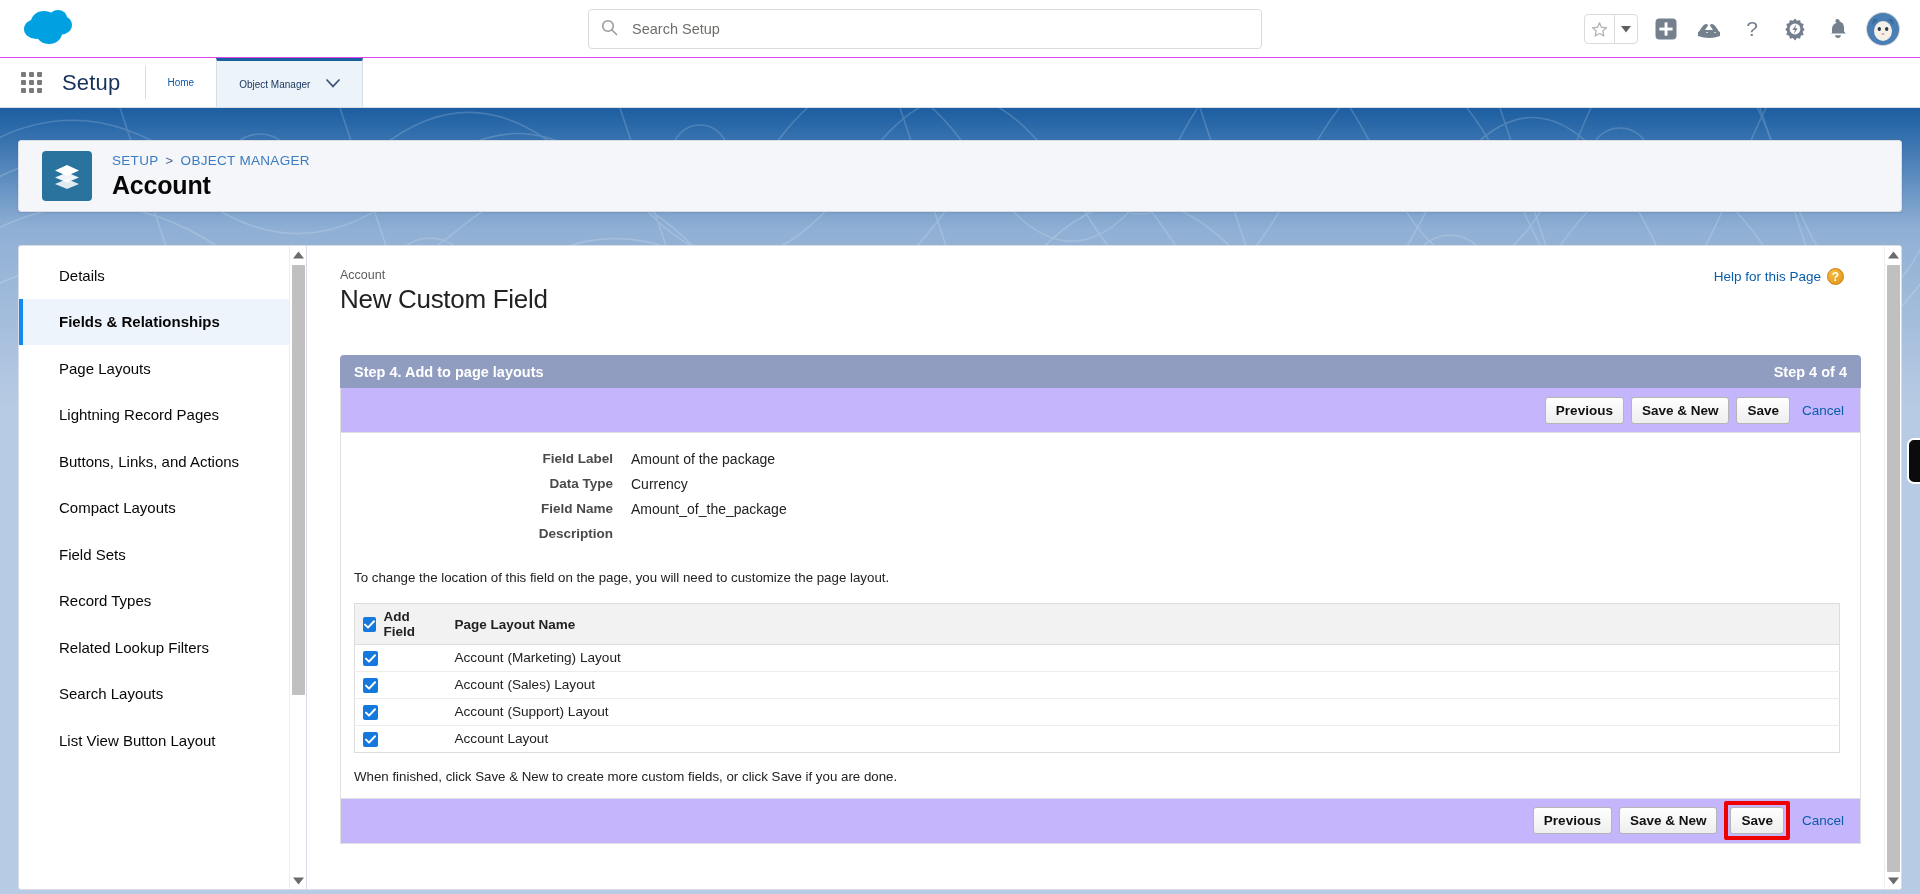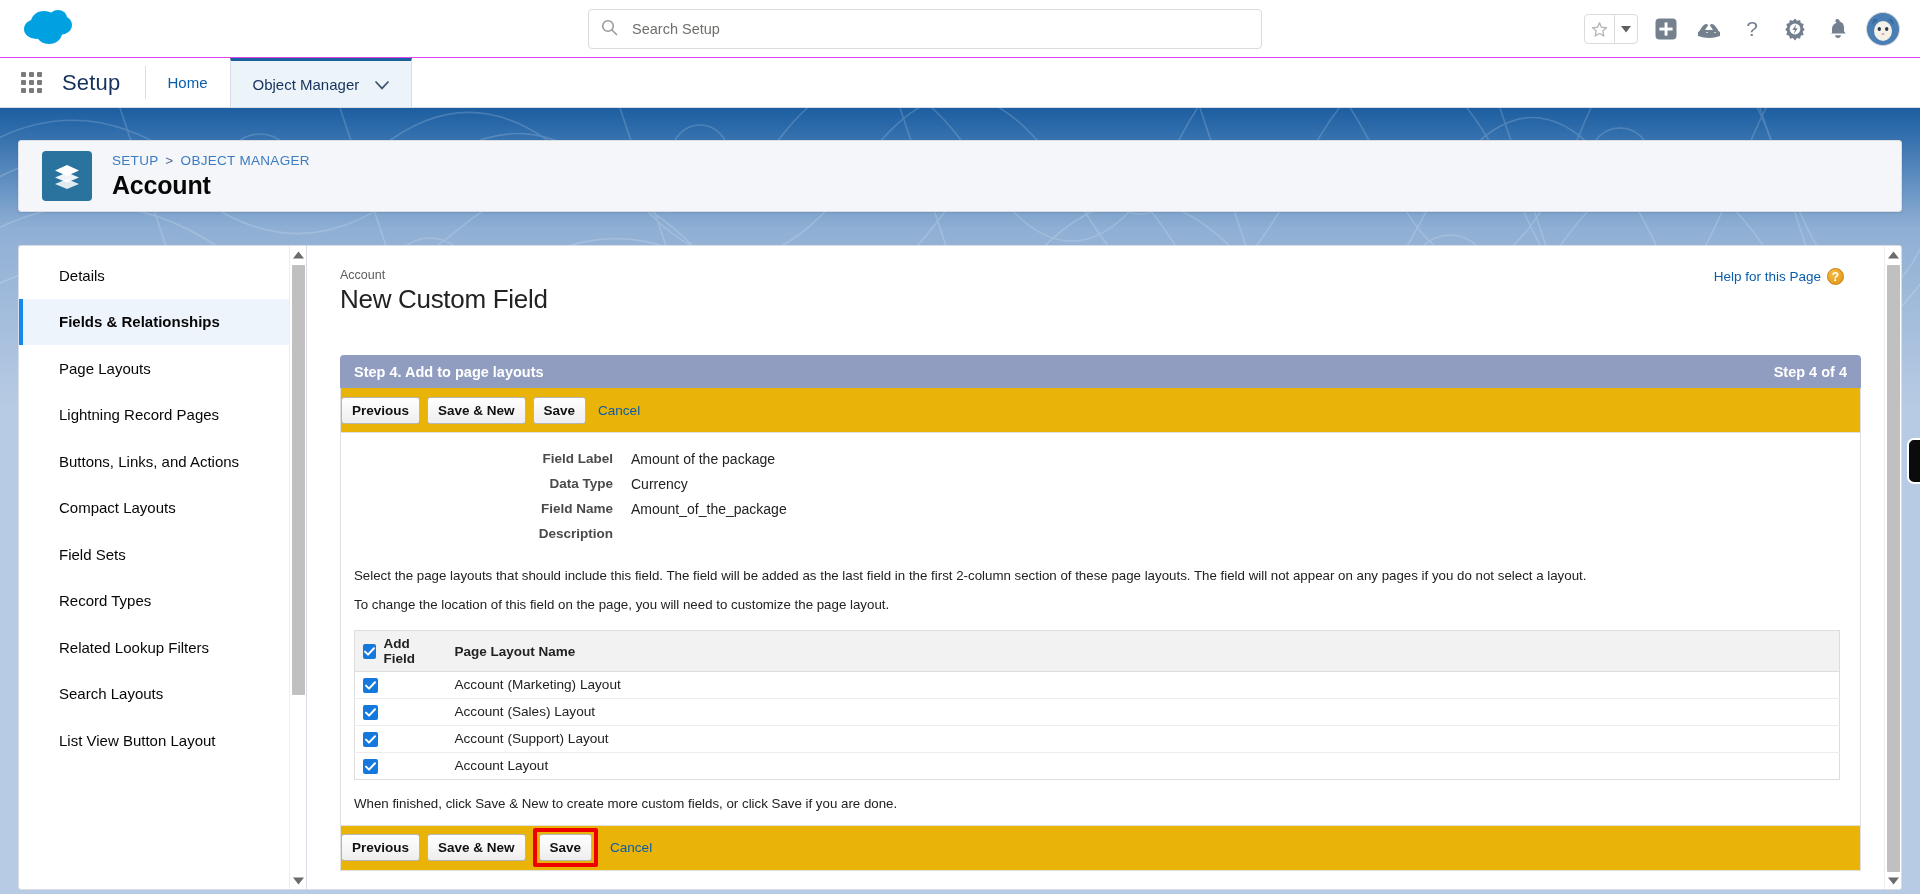--- a/index.html
+++ b/index.html
@@ -76,21 +76,21 @@
   .waffle-dot { width: 5px; height: 5px; background: #7a7a7a; border-radius: 1px; }
   .setup-title {
     display: flex; align-items: center;
     font-size: 22px; color: #16325c; padding-right: 24px;
     letter-spacing: .2px;
   }
   .setup-sep { width: 1px; background: #d8dde6; margin: 8px 0; }
   .setup-tabs { display: flex; align-items: stretch; }
   .setup-tab {
     display: flex; align-items: center; padding: 0 22px;
-    font-size: 15px; color: #0b5cab; cursor: pointer;
+    font-size: 10px; color: #0b5cab; cursor: pointer;
     position: relative;
   }
   .setup-tab.active {
     background: #ecf3f9; color: #16325c;
     border-top: 3px solid #1b5f9e;
     border-left: 1px solid #d8dde6; border-right: 1px solid #d8dde6;
   }
   .tab-caret { margin-left: 16px; }
 
   
@@ -211,22 +211,22 @@
     margin-top: 40px;
     background: #919dc0;
     border-radius: 4px 4px 0 0;
     height: 33px;
     display: flex; align-items: center; justify-content: space-between;
     padding: 0 14px;
     color: #fff; font-weight: bold; font-size: 14.5px;
   }
   .form-body { border: 1px solid #e0e0e0; border-top: none; }
   .btn-row {
-    background: #eab308; border-bottom: 1px solid #e0e0e0;
-    height: 45px; display: flex; align-items: center; 
+    background: #c4b5fd; border-bottom: 1px solid #e0e0e0;
+    height: 45px; display: flex; align-items: center; justify-content: flex-end;
     padding-right: 12px; gap: 7px;
   }
   .btn-row.bottom { border-bottom: none; border-top: 1px solid #e0e0e0; }
   .btn {
     background: linear-gradient(to bottom, #ffffff, #eeeeee);
     border: 1px solid #b5b5b5; border-radius: 3px;
     font-size: 13.5px; color: #111; font-weight: bold;
     padding: 4px 10px; cursor: pointer; line-height: 17px;
     font-family: "Liberation Sans", sans-serif;
   }
@@ -545,21 +545,20 @@
           <div class="fld-row">
             <div class="fld-label">Field Name</div>
             <div class="fld-value">Amount_of_the_package</div>
           </div>
           <div class="fld-row">
             <div class="fld-label">Description</div>
             <div class="fld-value"></div>
           </div>
         </div>
 
-        <div class="para">Select the page layouts that should include this field. The field will be added as the last field in the first 2-column section of these page layouts. The field will not appear on any pages if you do not select a layout.</div>
         <div class="para second">To change the location of this field on the page, you will need to customize the page layout.</div>
 
         <table class="layout-table">
           <thead>
             <tr>
               <th class="c-check">
                 <div class="th-inner">
                   <span class="cbx">
                     <svg width="11" height="9" viewBox="0 0 11 9">
                       <polyline points="1,4.6 4,7.6 10,1.2" fill="none" stroke="#fff" stroke-width="2" stroke-linecap="round" stroke-linejoin="round"></polyline>

